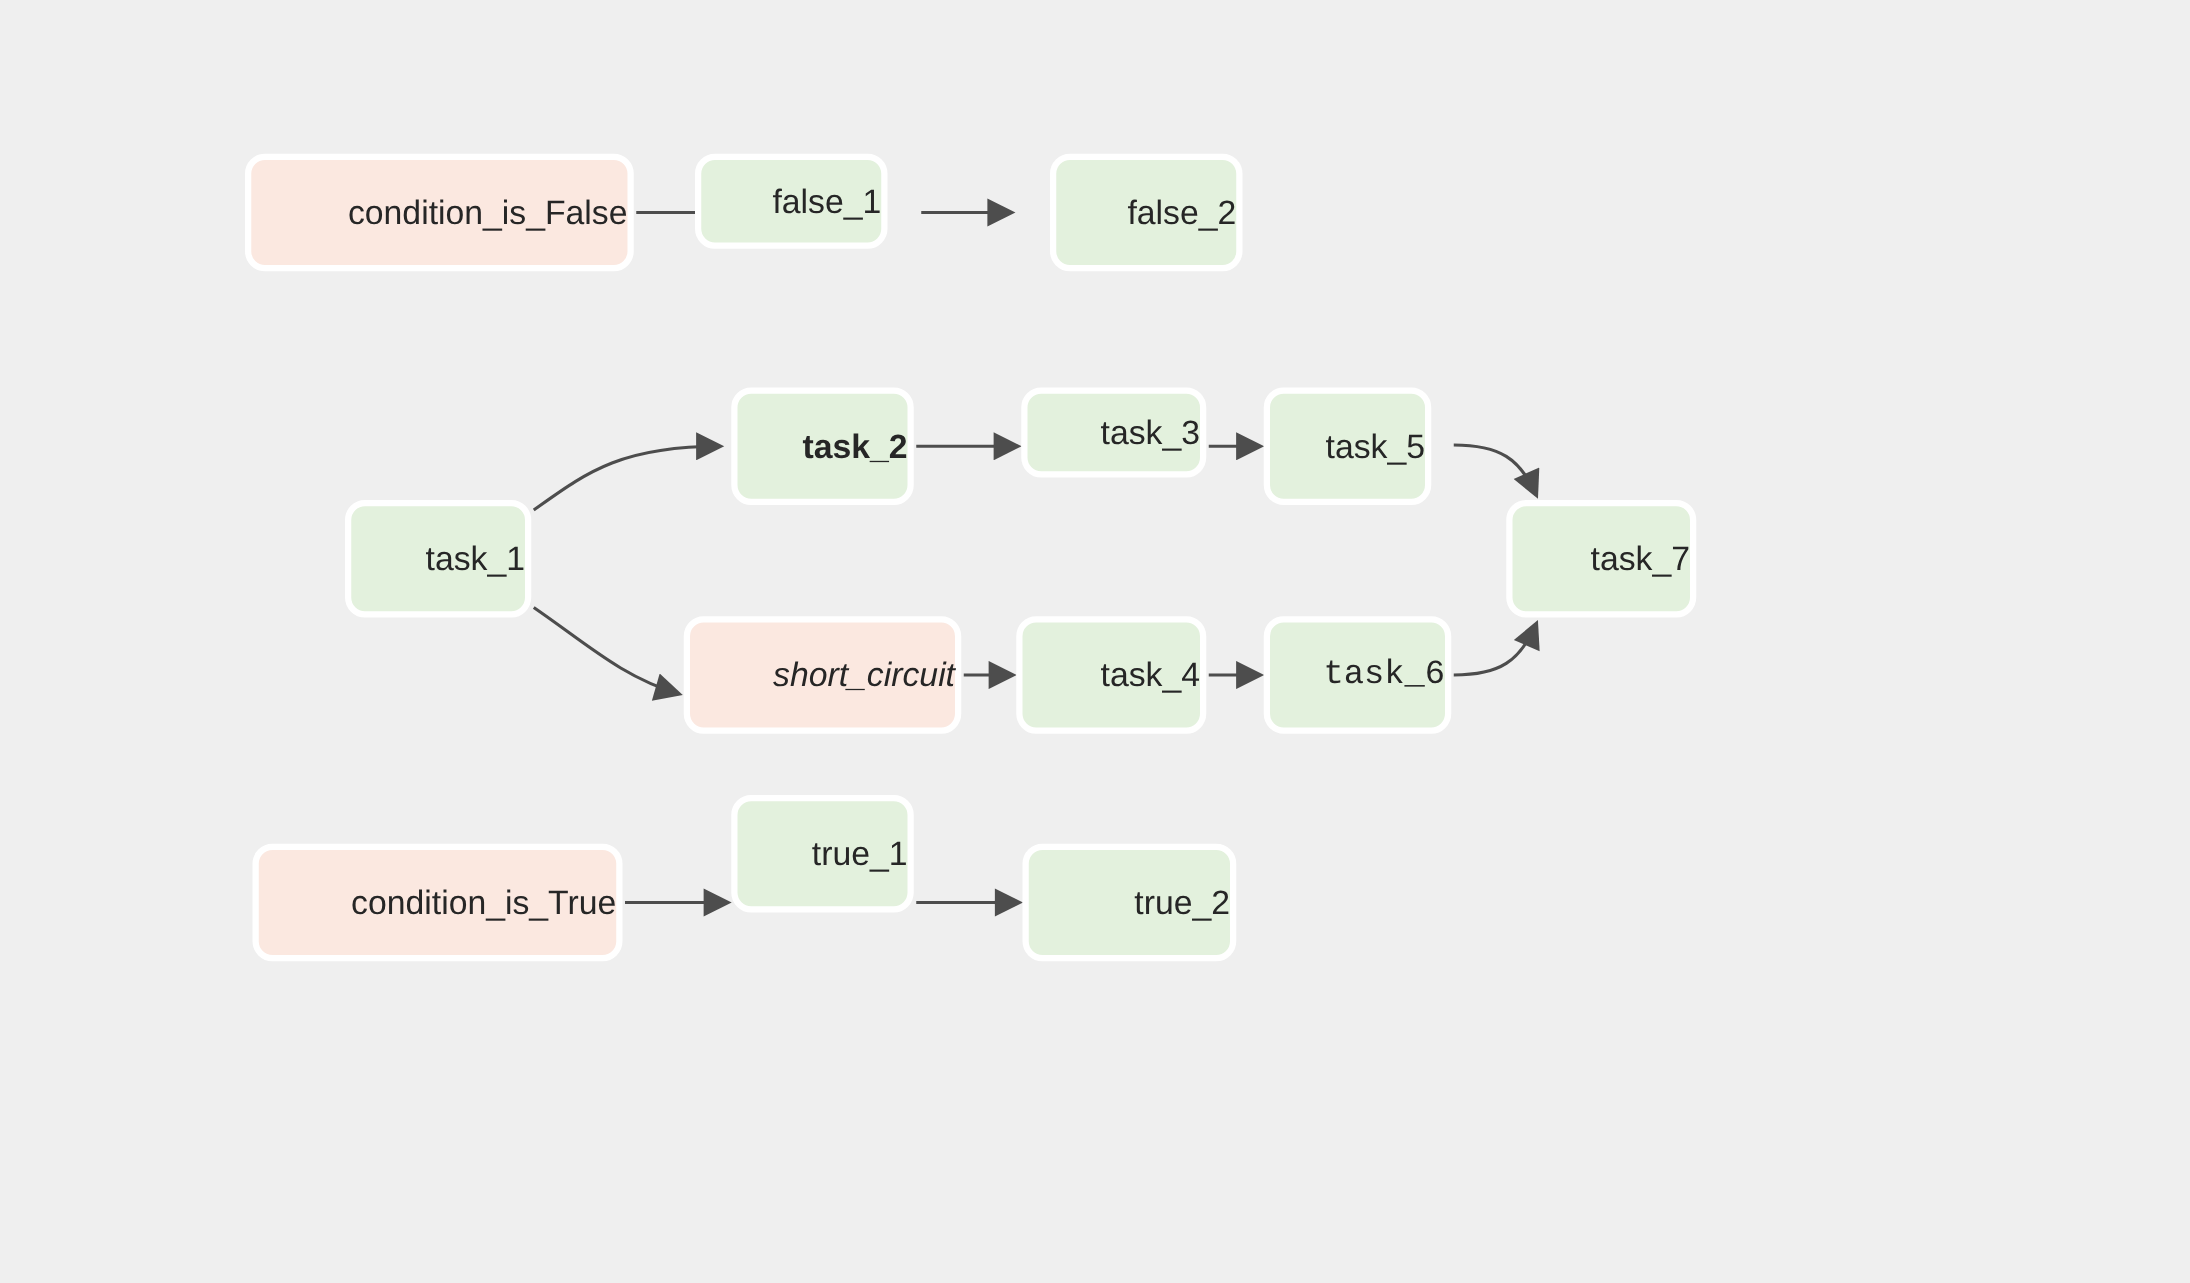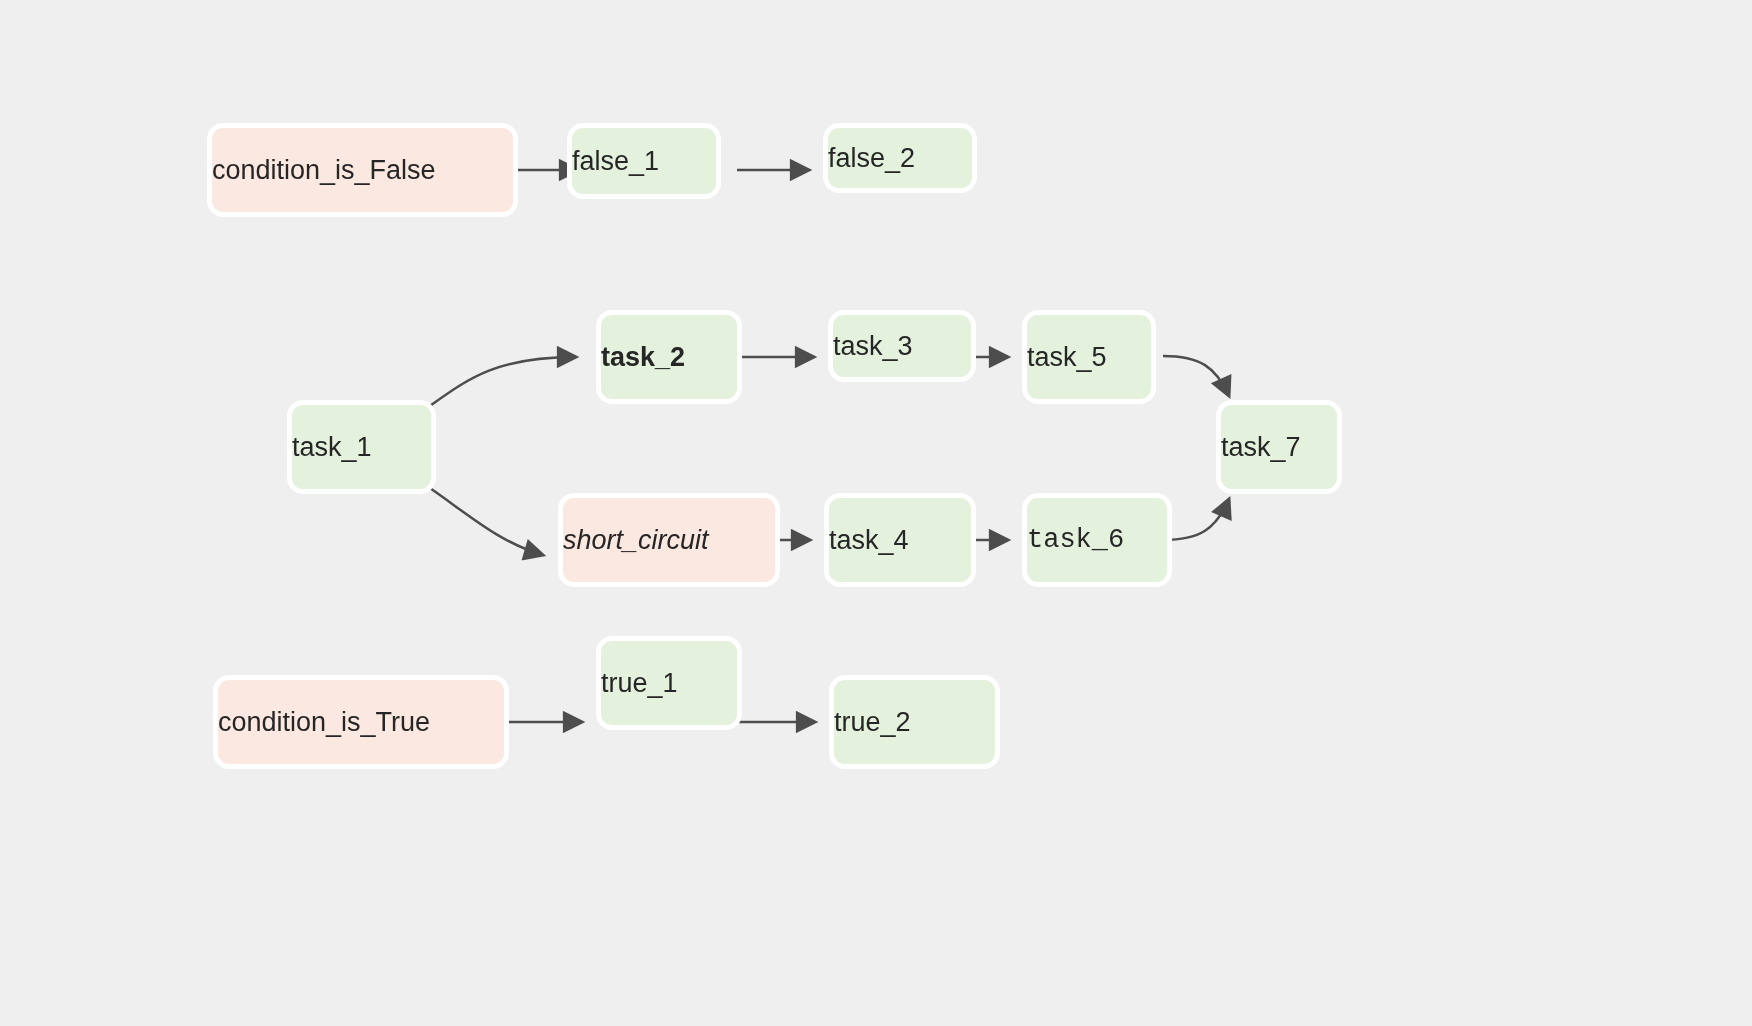--- a/index.html
+++ b/index.html
@@ -18,26 +18,25 @@
     overflow:hidden;
   }
   .canvas{position:relative;width:1752px;height:1026px;}
   #edge-layer{position:absolute;left:0;top:0;width:1752px;height:1026px;}
   #edge-layer path.edge{fill:none;stroke:var(--edge);stroke-width:2.5px;}
   .node{
     position:absolute;
     box-sizing:border-box;
     border:5px solid var(--node-border);
     border-radius:16px;
-    display:flex;align-items:center;justify-content:flex-start;
+    display:flex;align-items:center;justify-content:flex-end;
     font-size:27px;
     color:var(--text);
     cursor:pointer;
     white-space:nowrap;
-    margin-left:11px;
   }
   .node.success{background:var(--success);}
   .node.condition{background:var(--condition);}
 </style>
 </head>
 <body>
 
 <div class="canvas">
   <svg id="edge-layer" viewBox="0 0 1752 1026" xmlns="http://www.w3.org/2000/svg">
     <defs>
@@ -58,21 +57,21 @@
       <path d="M500,722 L582,722" class="edge" marker-end="url(#arrowhead)"></path>
       <path d="M733,722 L815,722" class="edge" marker-end="url(#arrowhead)"></path>
     </svg>
   <div id="node-layer">
       <div class="node condition" style="left: 196px; top: 123px; width: 311px; height: 94px;">
         <span>condition_is_False</span>
       </div>
       <div class="node success" style="left: 556px; top: 123px; width: 154px; height: 76px;">
         <span>false_1</span>
       </div>
-      <div class="node success" style="left: 812px; top: 123px; width: 154px; height: 70px;">
+      <div class="node success" style="left: 840px; top: 123px; width: 154px; height: 94px;">
         <span>false_2</span>
       </div>
       <div class="node success" style="left: 276px; top: 400px; width: 149px; height: 94px;">
         <span>task_1</span>
       </div>
       <div class="node success" style="left: 585px; top: 310px; width: 146px; height: 94px; font-weight: bold;">
         <span>task_2</span>
       </div>
       <div class="node success" style="left: 817px; top: 310px; width: 148px; height: 72px;">
         <span>task_3</span>
@@ -82,21 +81,21 @@
       </div>
       <div class="node condition" style="left: 547px; top: 493px; width: 222px; height: 94px; font-style: italic;">
         <span>short_circuit</span>
       </div>
       <div class="node success" style="left: 813px; top: 493px; width: 152px; height: 94px;">
         <span>task_4</span>
       </div>
       <div class="node success" style="left: 1011px; top: 493px; width: 150px; height: 94px; font-family: Liberation Mono, monospace;">
         <span>task_6</span>
       </div>
-      <div class="node success" style="left: 1205px; top: 400px; width: 126px; height: 94px;">
+      <div class="node success" style="left: 1205px; top: 400px; width: 152px; height: 94px;">
         <span>task_7</span>
       </div>
       <div class="node condition" style="left: 202px; top: 675px; width: 296px; height: 94px;">
         <span>condition_is_True</span>
       </div>
       <div class="node success" style="left: 585px; top: 636px; width: 146px; height: 94px;">
         <span>true_1</span>
       </div>
       <div class="node success" style="left: 818px; top: 675px; width: 171px; height: 94px;">
         <span>true_2</span>

